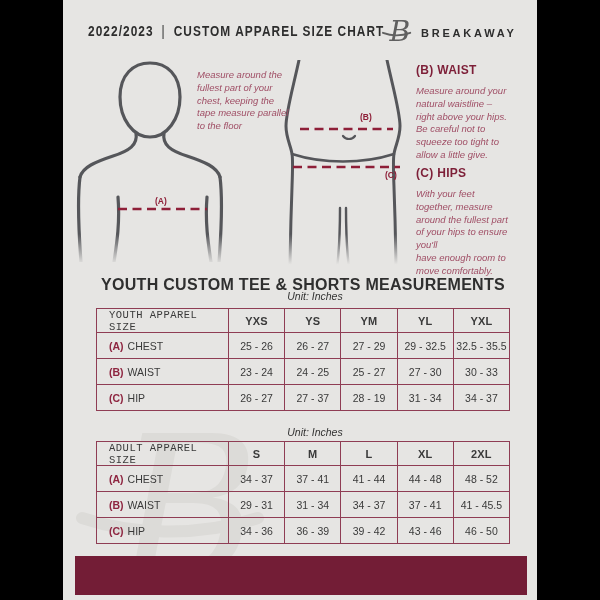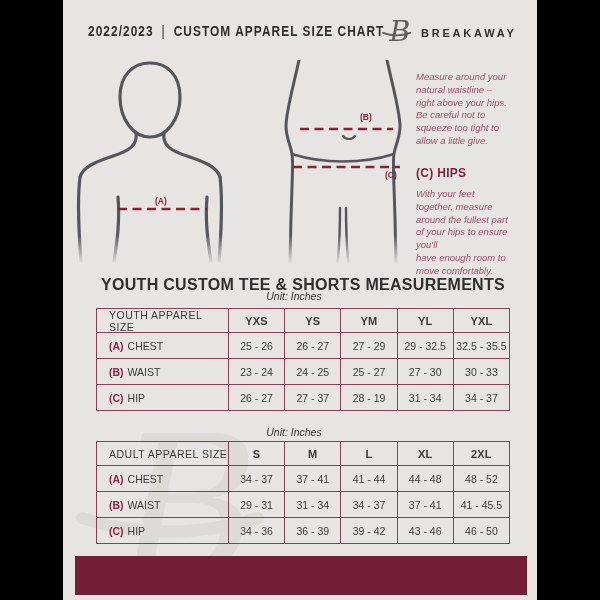--- a/index.html
+++ b/index.html
@@ -21,33 +21,33 @@
         background:linear-gradient(to bottom,rgba(230,229,227,0),#e6e5e3 85%);}
   .guide-block{position:absolute;z-index:2;}
   .guide-heading{font-weight:bold;font-size:12px;letter-spacing:.3px;color:#7d1f38;}
   .guide-body{margin-top:8px;font-style:italic;font-size:9.5px;line-height:12.8px;
               color:#a04f66;white-space:pre-line;}
   .measure-label{position:absolute;font-size:8.5px;font-weight:bold;color:#8e1f38;z-index:2;}
 
   
   .sec-title{position:absolute;left:33px;width:414px;text-align:center;z-index:2;
              font-weight:bold;font-size:16px;letter-spacing:.3px;color:#2f2f2f;}
-  .sec-unit{position:absolute;left:24px;width:414px;text-align:center;z-index:2;
+  .sec-unit{position:absolute;left:45px;width:414px;text-align:center;z-index:2;
             font-style:italic;font-size:10.5px;color:#333;}
 
   
   .tbl{position:absolute;left:33px;width:414px;border:1.3px solid #8f3d54;z-index:2;
        color:#3a3a3a;box-sizing:border-box;background:transparent;}
   .trow{display:grid;grid-template-columns:131px repeat(5,1fr);}
   .trow + .trow{border-top:1.4px solid #8f3d54;}
   .cell{border-left:1.1px solid #8f3d54;display:flex;align-items:center;justify-content:center;
         height:25px;font-size:10.5px;}
   .cell:first-child{border-left:none;justify-content:flex-start;padding-left:12px;}
   .trow.head .cell{height:23px;font-weight:bold;font-size:11px;letter-spacing:.2px;}
-  .trow.head .cell:first-child{font-weight:normal;font-size:10.5px;letter-spacing:.5px;}
+  .trow.head .cell:first-child{font-weight:normal;font-size:10.5px;letter-spacing:.5px;font-family:Liberation Mono, monospace;}
   .prefix{color:#8e2540;font-weight:bold;margin-right:4px;}
 
   
   .watermark{position:absolute;left:10px;top:398px;z-index:0;}
   .footer-bar{position:absolute;left:12px;top:556px;width:452px;height:39px;background:#731d36;z-index:3;}
 </style>
 </head>
 <body>
 
 <div class="page">
@@ -96,22 +96,28 @@
     <line x1="10" y1="107" x2="117" y2="107" stroke="#8e1f38" stroke-width="2.6" stroke-dasharray="9 5.5"></line>
   </svg>
 
   <span class="measure-label" style="left:92px;top:196px;">(A)</span>
   <span class="measure-label" style="left:297px;top:112px;">(B)</span>
   <span class="measure-label" style="left:322px;top:170px;">(C)</span>
 
   <div class="fade"></div>
 
   <div class="guide-block" style="left:134px;top:61px;width:112px;">
+    <div class="guide-body">Measure around the
+fullest part of your
+chest, keeping the
+tape measure parallel
+to the floor</div>
   </div>
   <div class="guide-block" style="left:353px;top:63px;width:115px;">
+    <div class="guide-heading">(B) WAIST</div>
     <div class="guide-body">Measure around your
 natural waistline –
 right above your hips.
 Be careful not to
 squeeze too tight to
 allow a little give.</div>
   </div>
   <div class="guide-block" style="left:353px;top:166px;width:118px;">
     <div class="guide-heading">(C) HIPS</div>
     <div class="guide-body">With your feet

